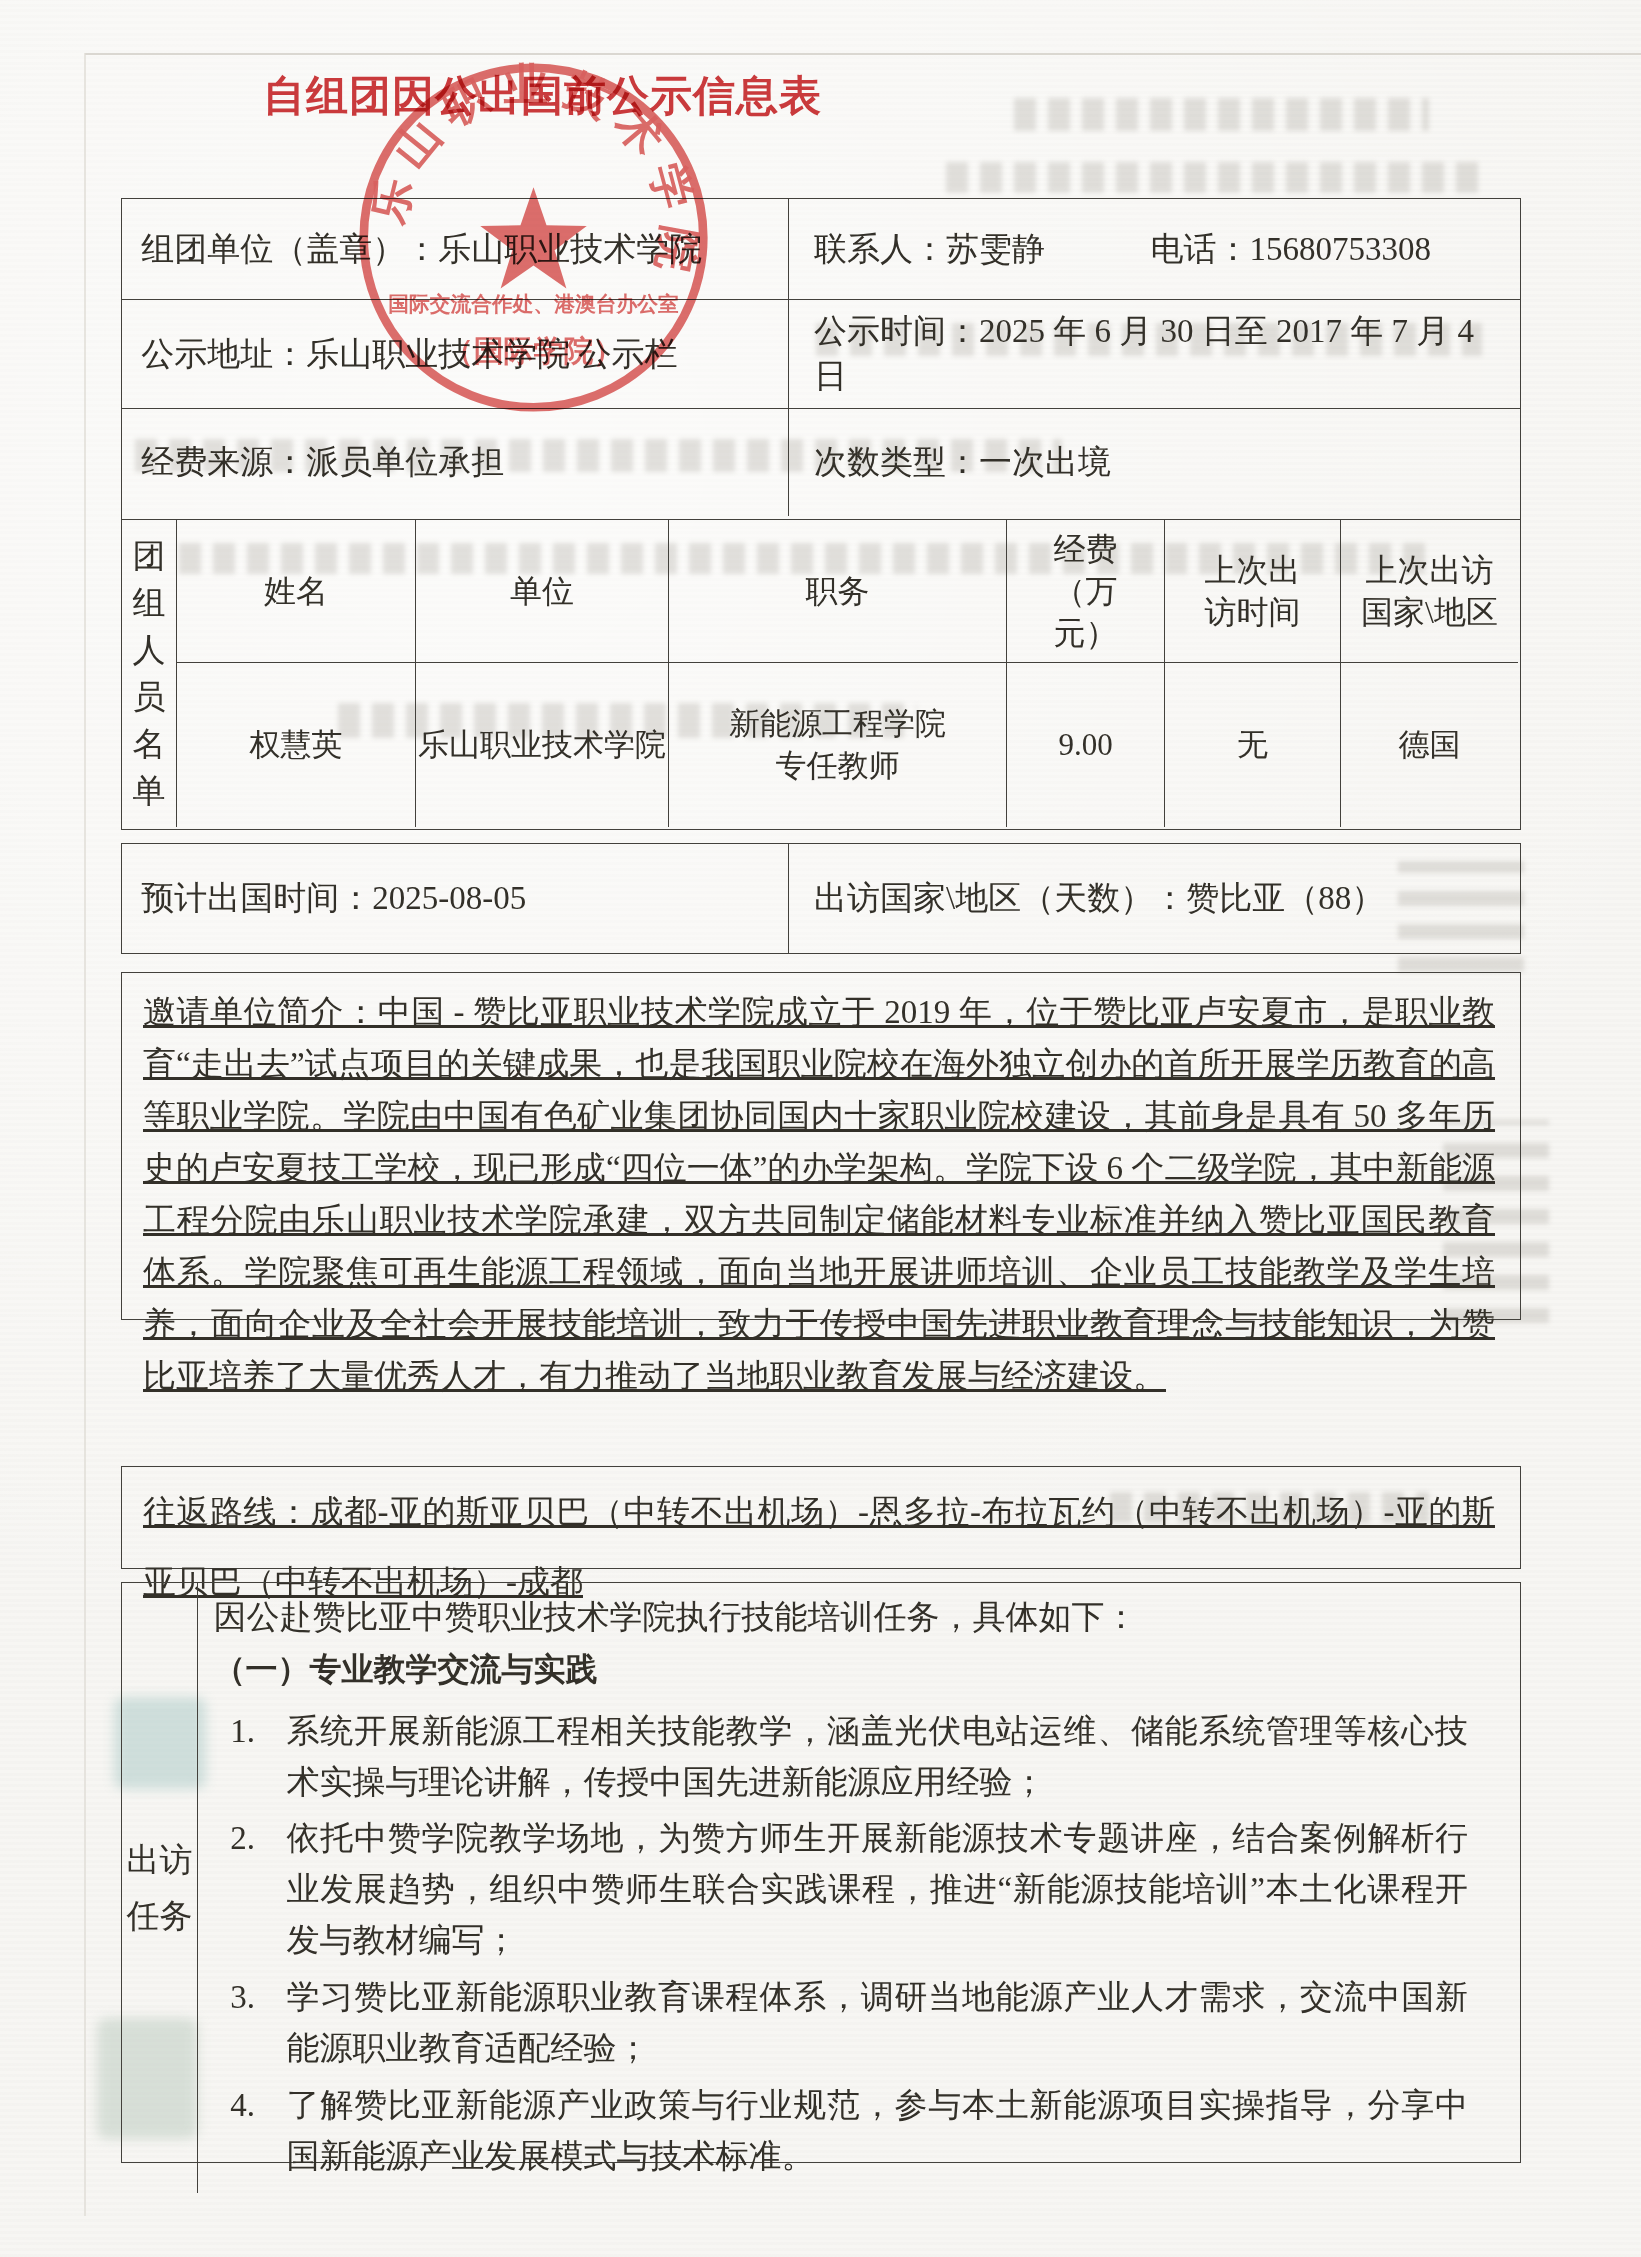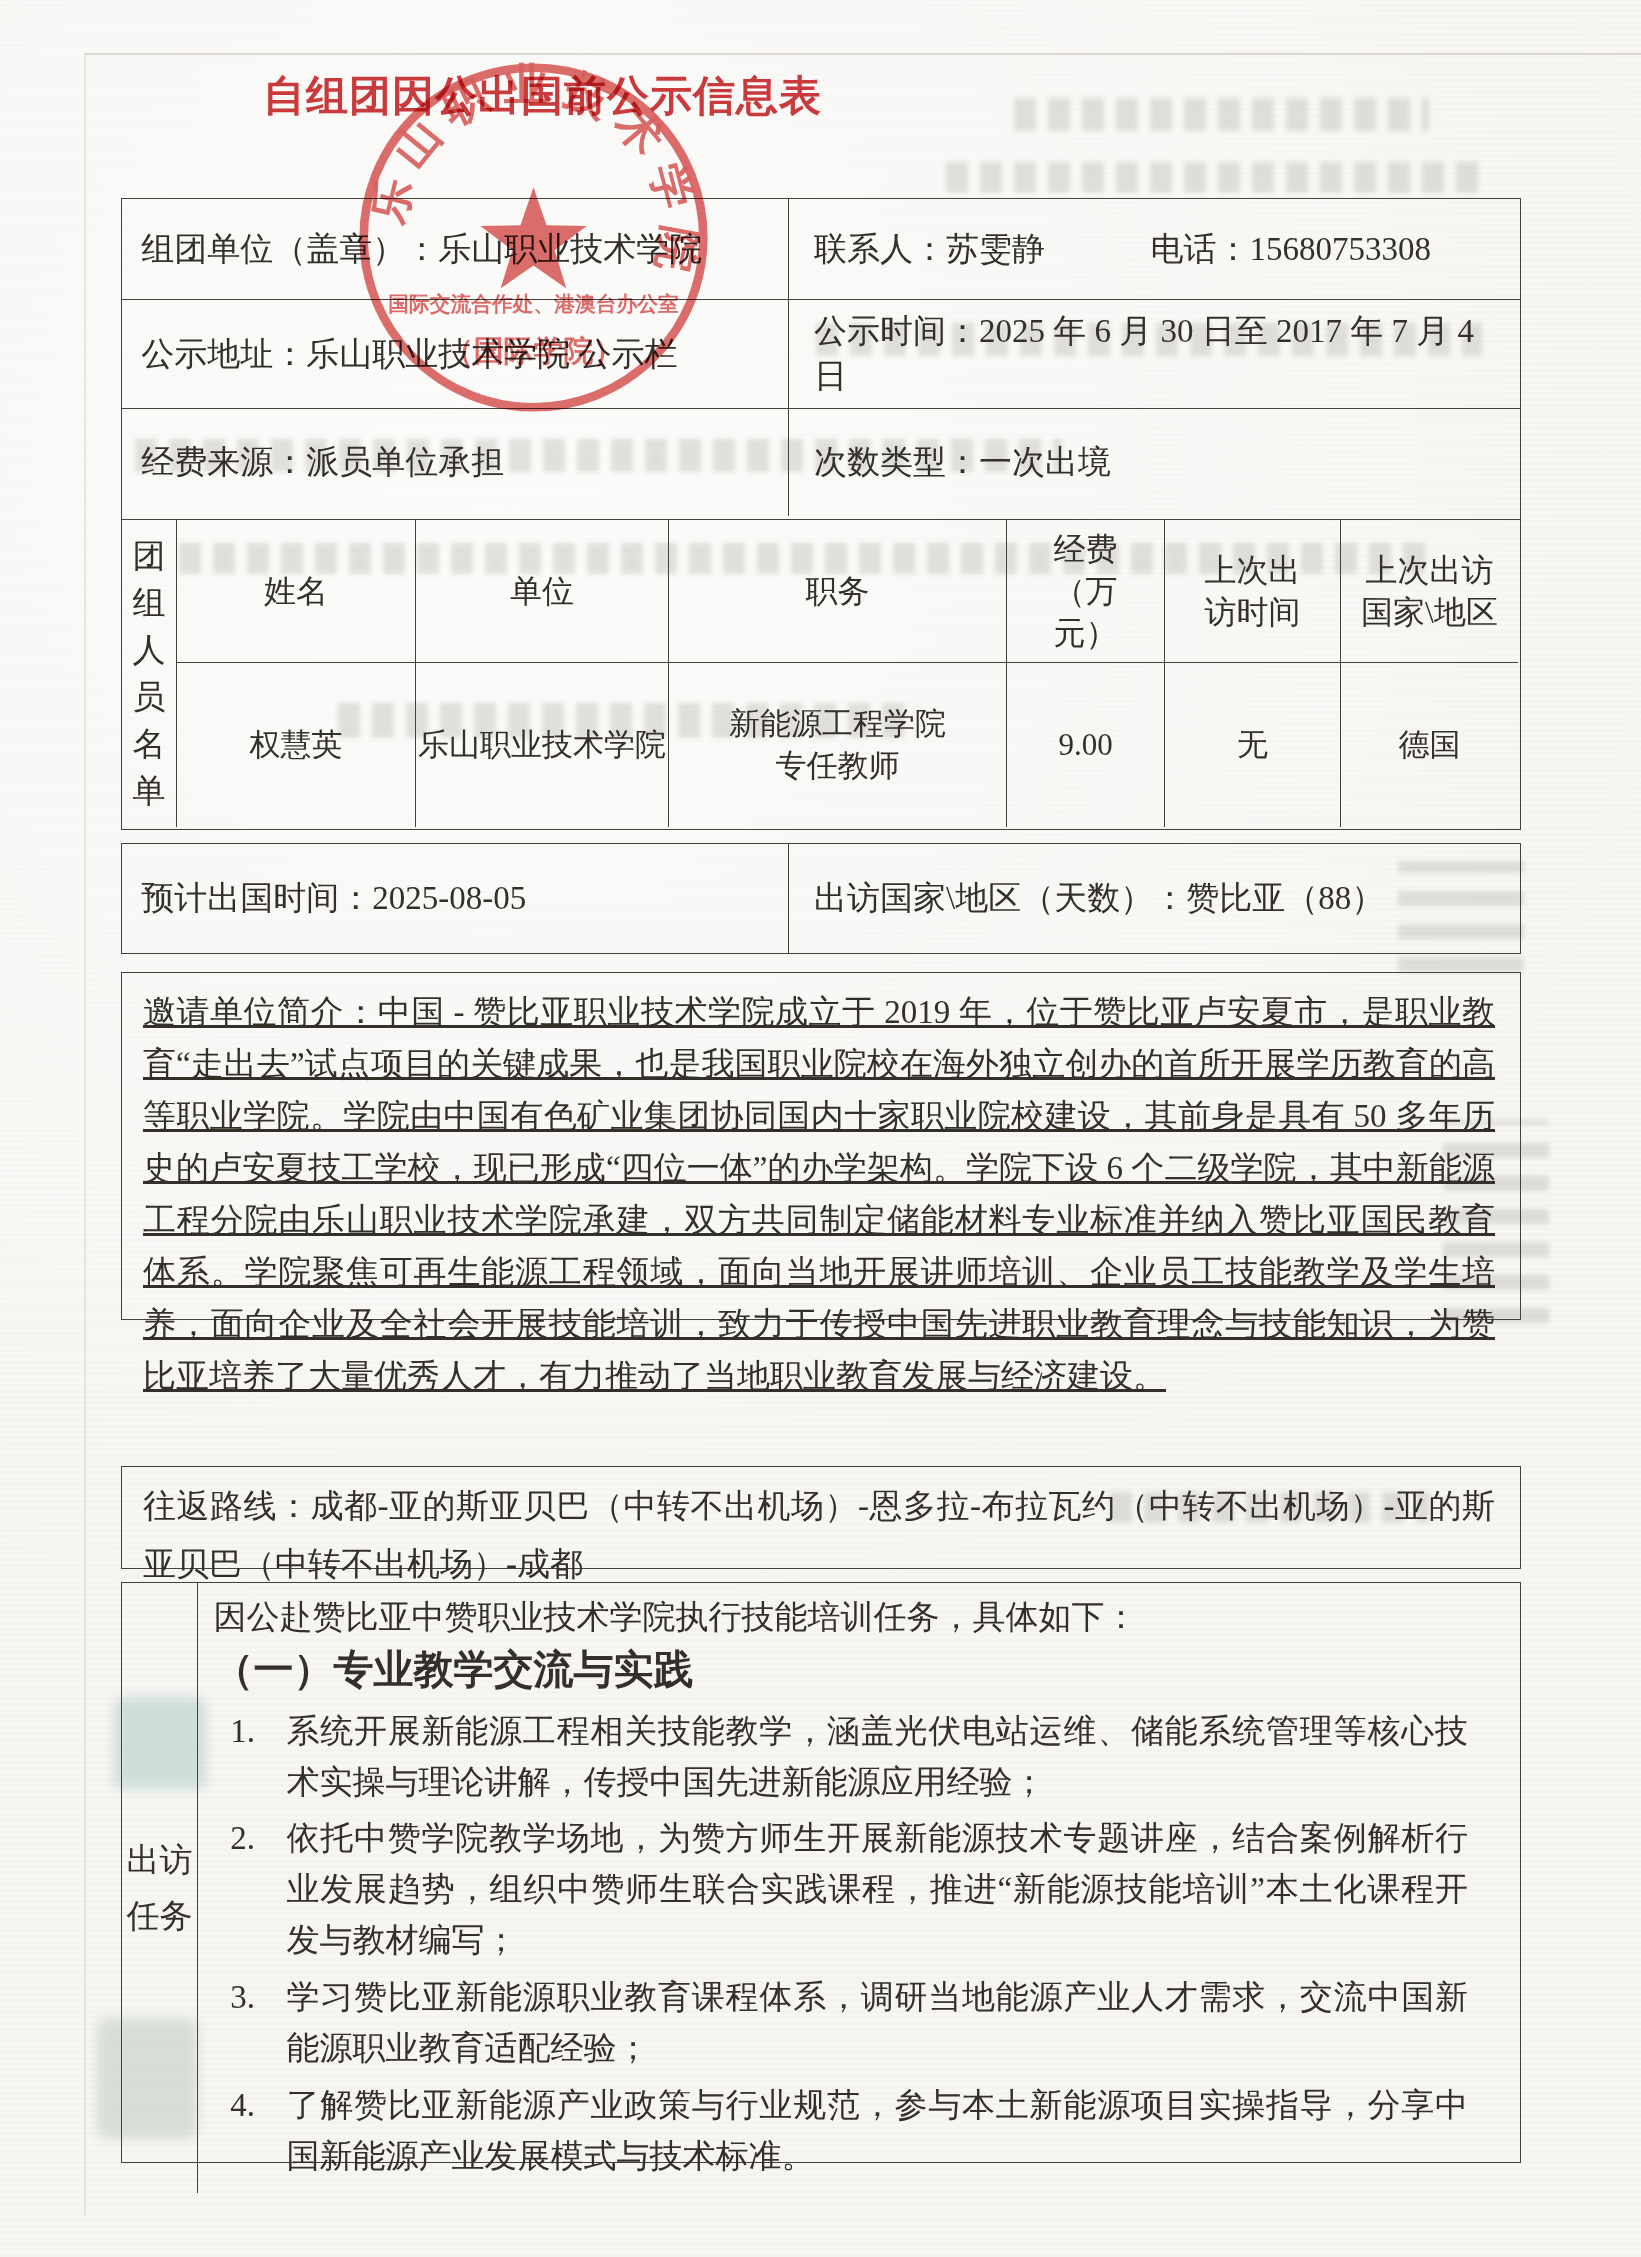--- a/index.html
+++ b/index.html
@@ -54,28 +54,28 @@
   .hdr{font-size:32px;line-height:42px;}
   .hdr.narrow{padding:0 25px;}
   .hdr.narrow2{padding:0 19.3px;}
   .mcell{font-size:31px;line-height:42px;}
   .mcell.duty{padding:0 50px;}
 
   .sec-c{top:843px;height:111px;display:grid;grid-template-columns:666px 730px;}
   .sec-d{top:972px;height:348px;text-decoration:underline;}
   .sec-d .para{padding:12.6px 25px 0 21px;line-height:52px;text-align:justify;}
   .sec-e{top:1466px;height:103px;}
-  .sec-e .para{padding:9.7px 25px 0 21px;line-height:58px;text-align:justify;}
+  .sec-e .para{padding:9.7px 25px 0 21px;line-height:70px;text-align:justify;text-decoration:underline;}
 
   .sec-f{top:1582px;height:581px;display:grid;grid-template-columns:75px 1321px;}
   .sec-f .side{box-sizing:border-box;display:flex;align-items:center;justify-content:center;}
   .task-label{width:70px;word-break:break-all;line-height:56px;font-size:33px;text-align:center;}
   .sec-f .content{box-sizing:border-box;border-left:1.9px solid var(--border);padding:7.7px 39px 0 15.4px;}
   .task-intro{line-height:52px;}
-  .task-heading{line-height:52px;font-weight:bold;font-family:"Liberation Sans","DejaVu Sans",sans-serif;font-size:40px;}
+  .task-heading{line-height:52px;font-weight:bold;font-family:"Liberation Sans","DejaVu Sans",sans-serif;font-size:32px;}
   ol.task-list{list-style:none;margin:11px;padding:0;counter-reset:task;}
   ol.task-list li{counter-increment:task;position:relative;padding-left:62px;line-height:51px;margin-bottom:5.8px;text-align:justify;}
   ol.task-list li::before{content:counter(task) ".";position:absolute;left:5.8px;top:0;}
 
   .seal{position:absolute;left:355px;top:60px;width:357px;height:355px;pointer-events:none;
     mix-blend-mode:multiply;opacity:.9;}
 </style>
 </head>
 <body>
 

